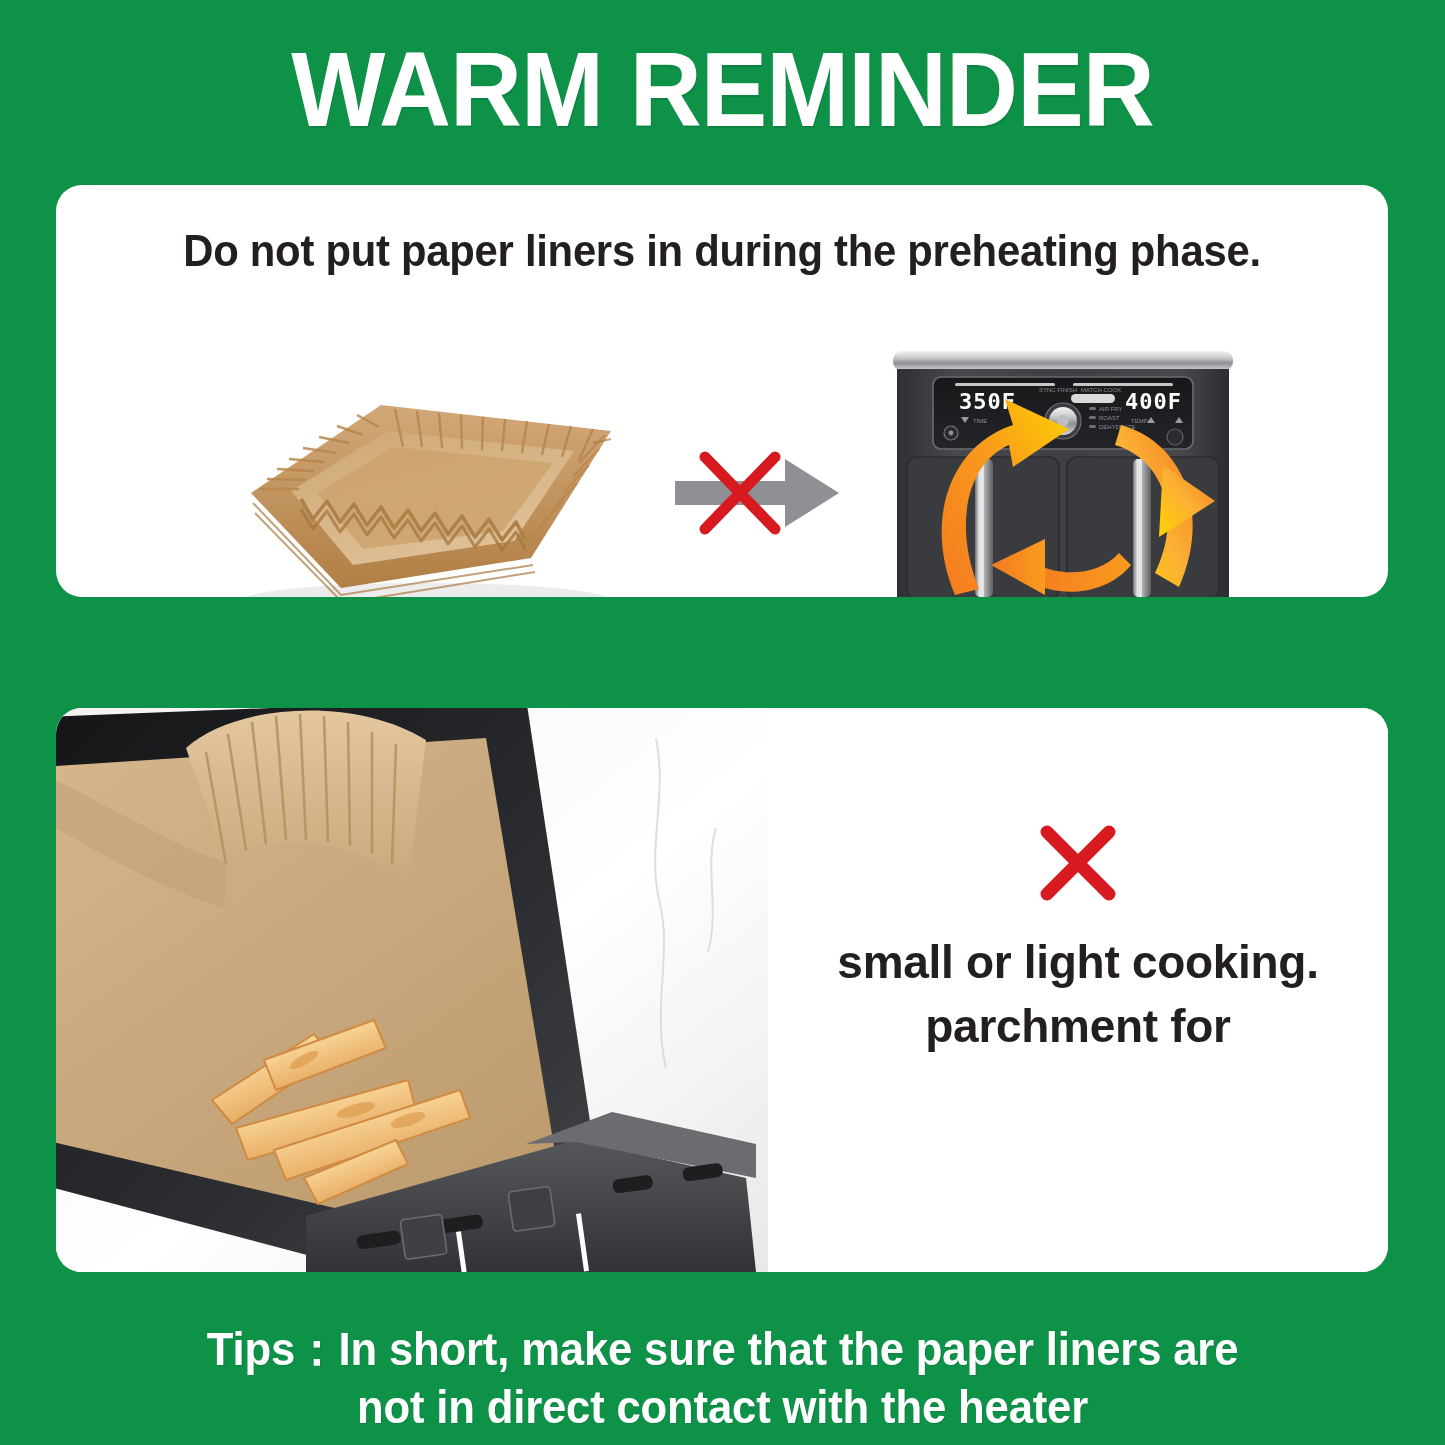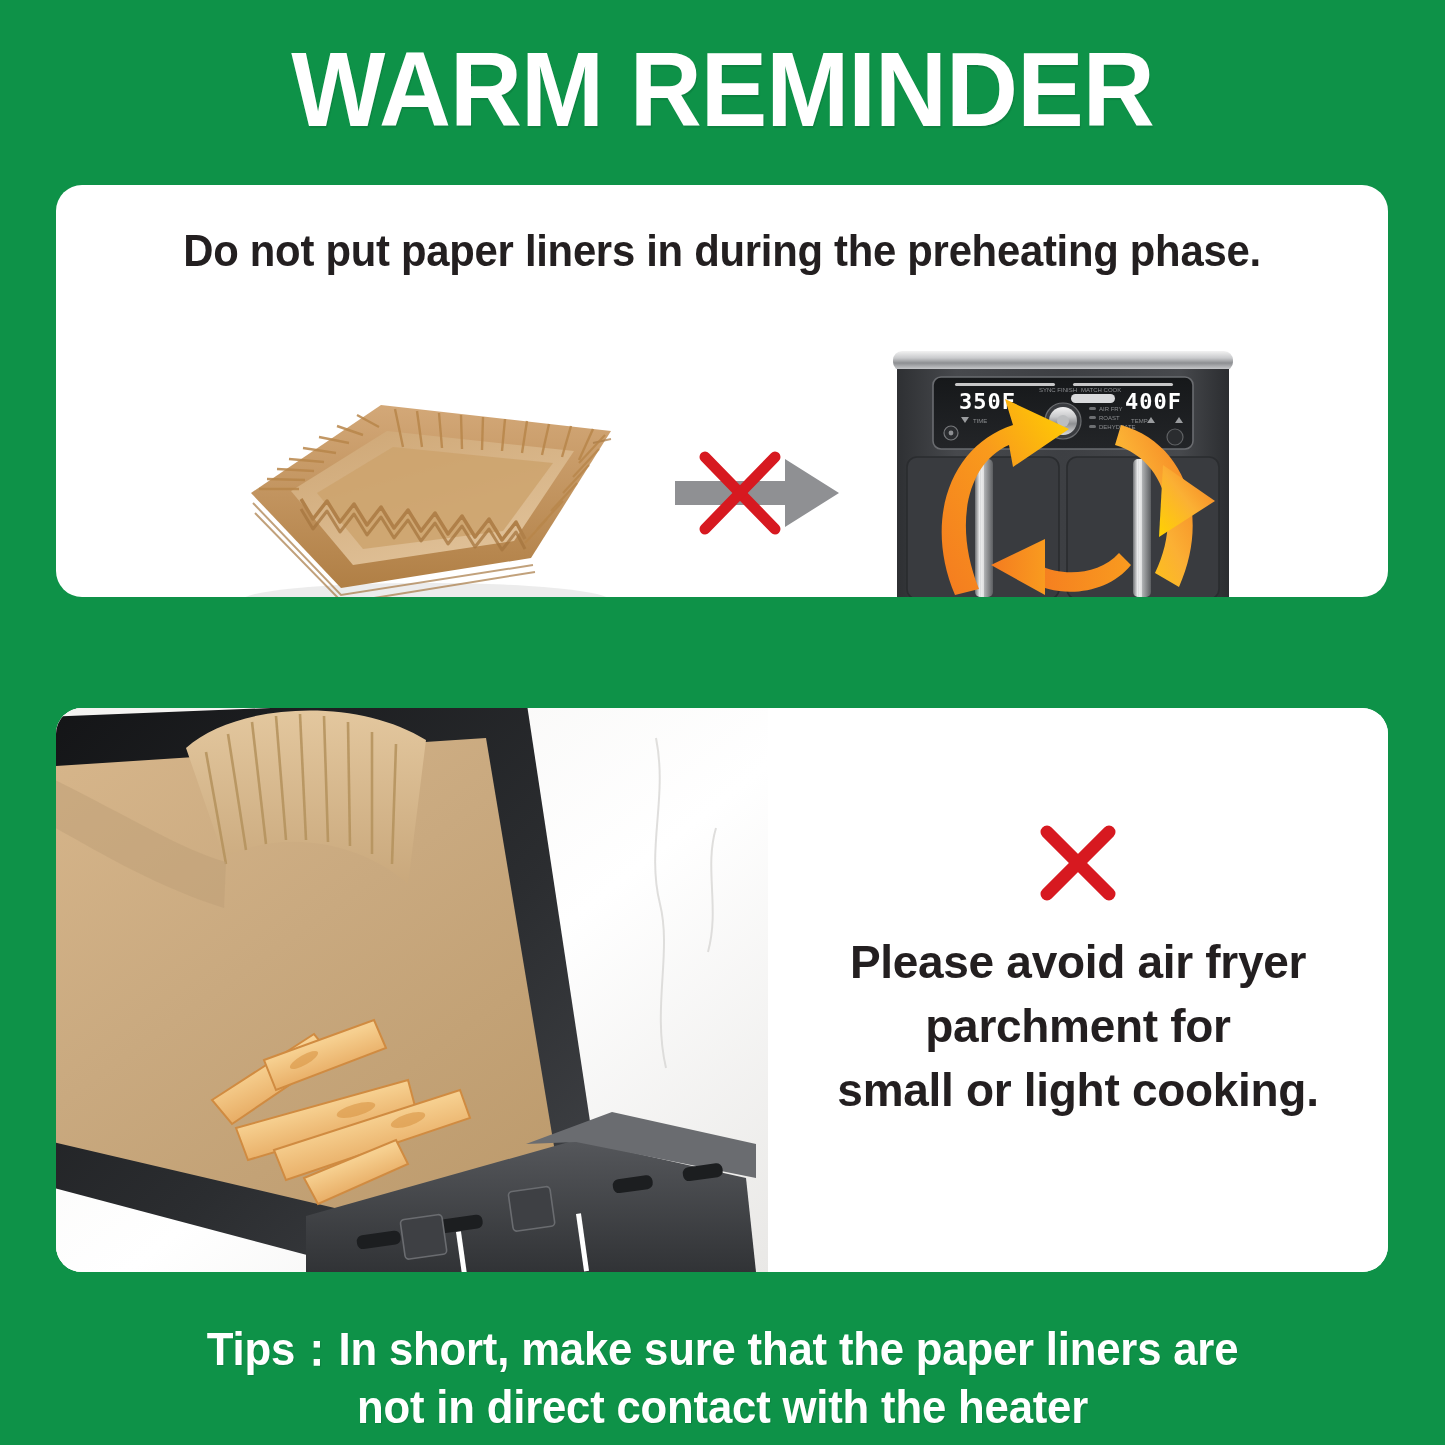--- a/index.html
+++ b/index.html
@@ -452,23 +452,22 @@
   <div class="text-pane">
     <div class="x-mark">
       <svg viewBox="0 0 90 90" width="90" height="90">
         <g stroke="#d71920" stroke-width="13" stroke-linecap="round">
           <line x1="14" y1="14" x2="76" y2="76"></line>
           <line x1="76" y1="14" x2="14" y2="76"></line>
         </g>
       </svg>
     </div>
     <div class="avoid-text">
-      <div>Please avoid air fryer</div>
+      <div>small or light cooking.</div>
       <div>parchment for</div>
-      <div>small or light cooking.</div>
     </div>
   </div>
 </div>
 
 <div class="tips">
   <div>Tips：In short, make sure that the paper liners are</div>
   <div>not in direct contact with the heater</div>
 </div>
 
 </body></html>

